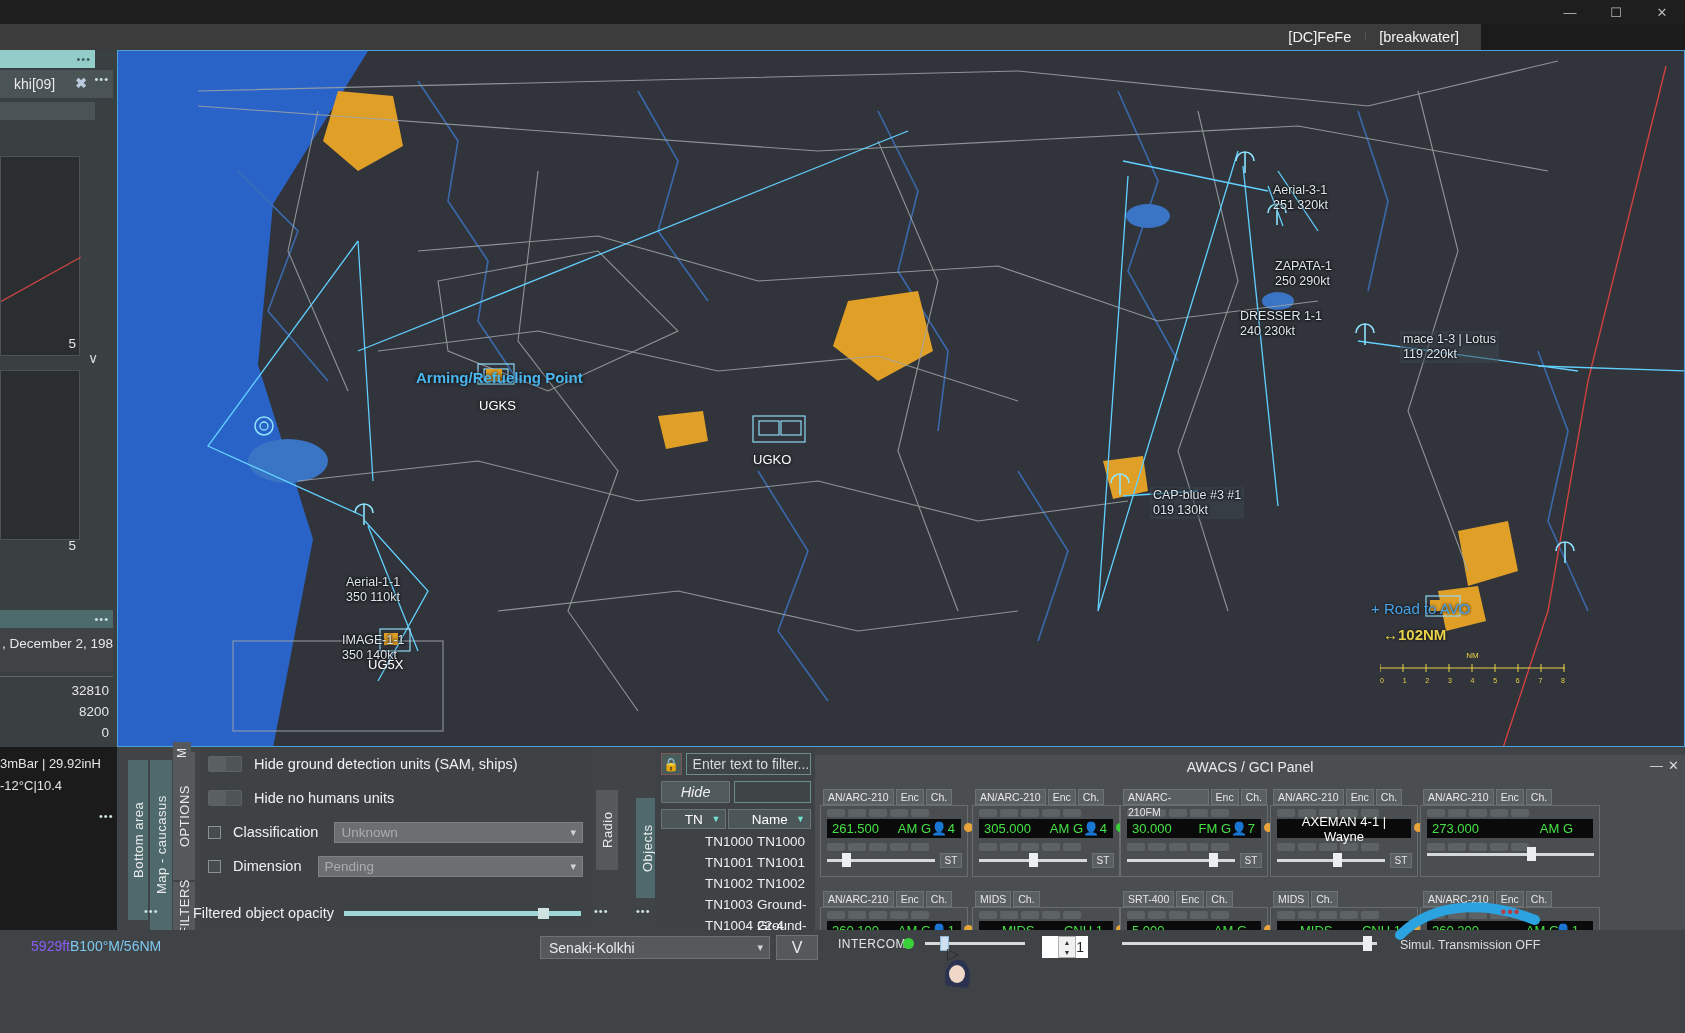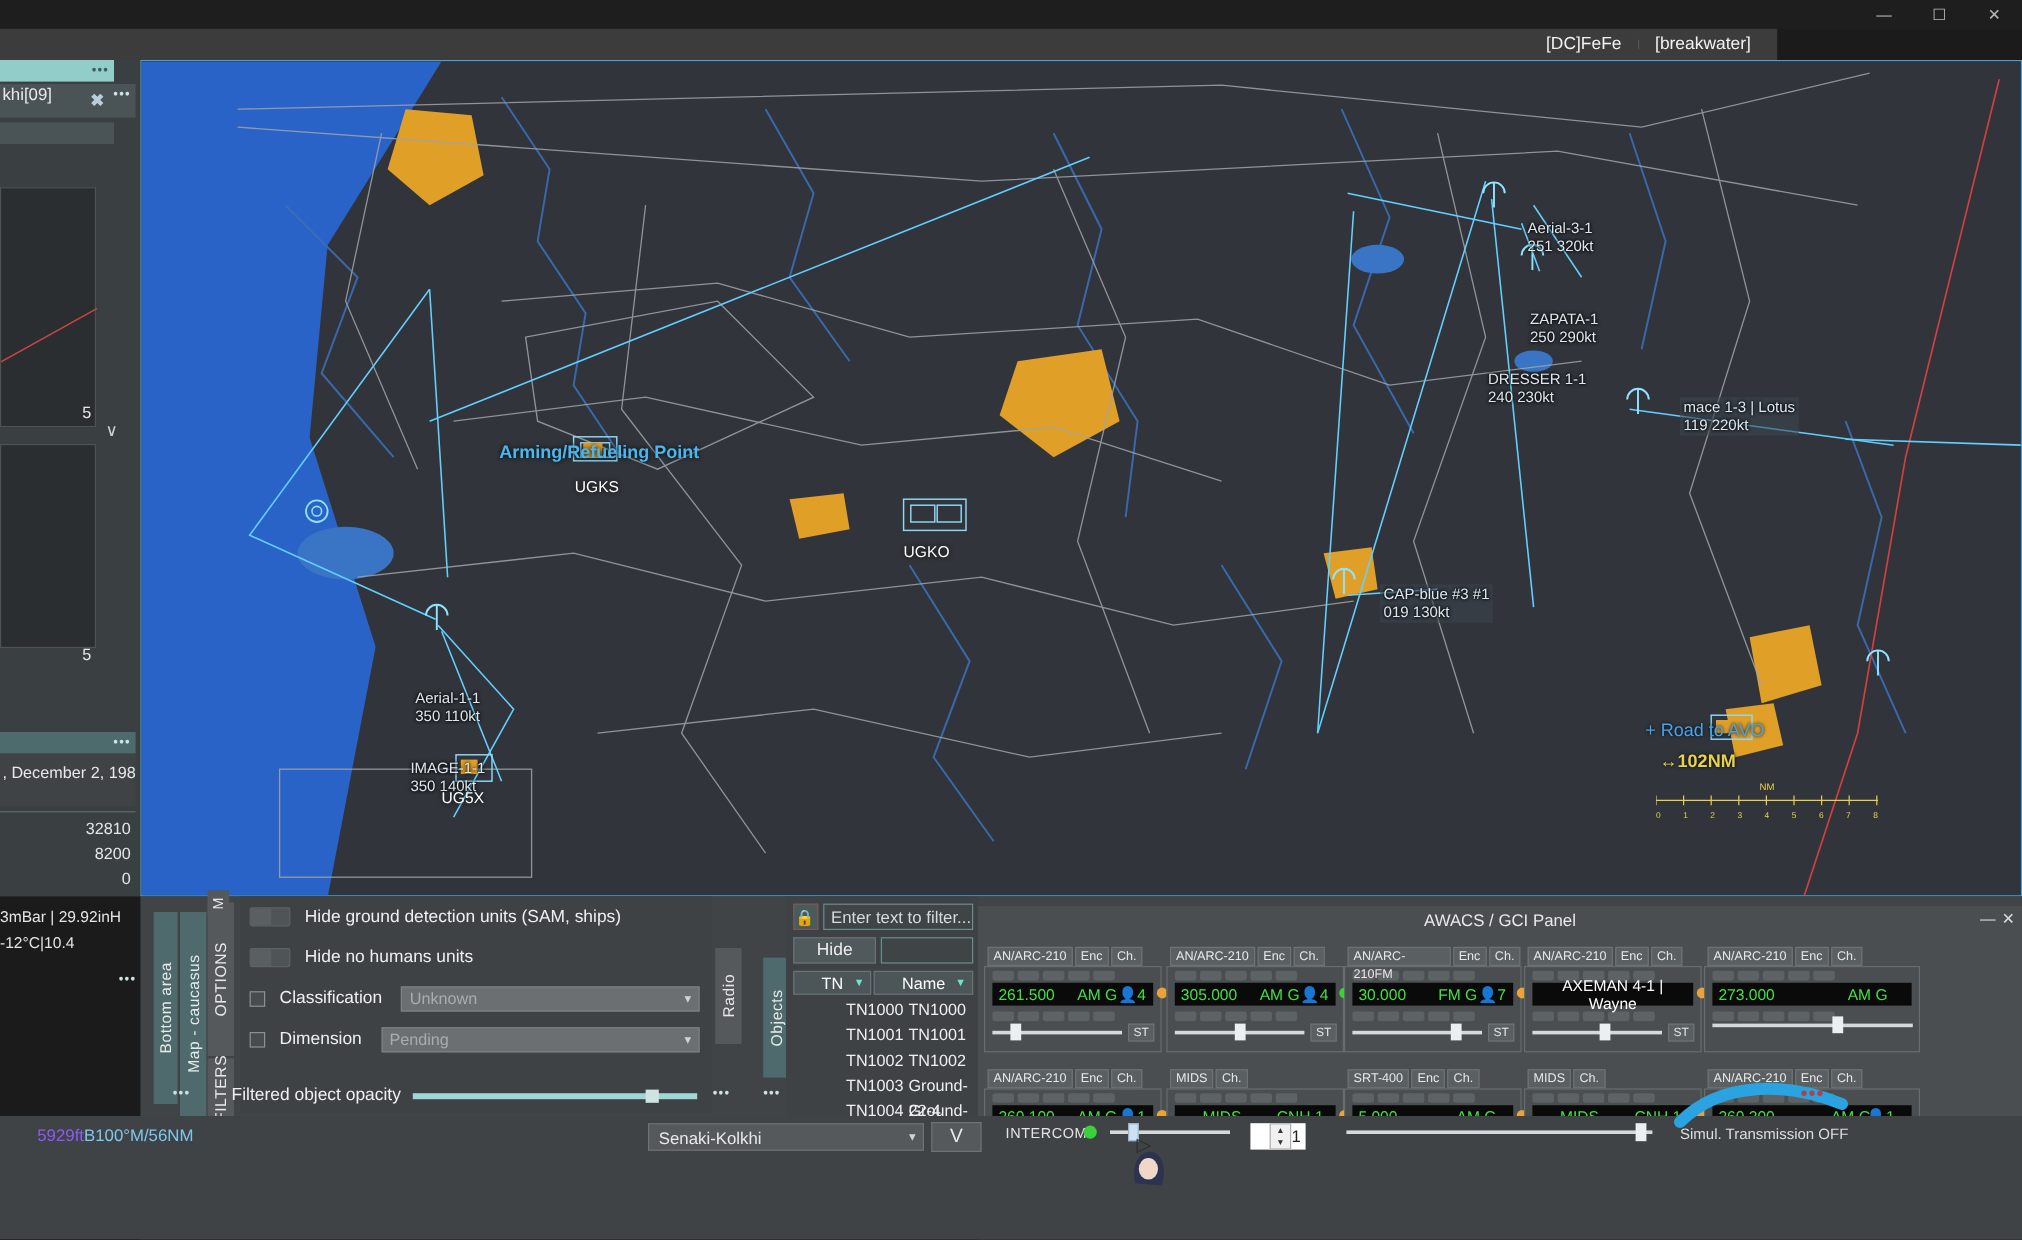--- a/index.html
+++ b/index.html
@@ -37,22 +37,22 @@
      text-shadow:0 0 4px #000; }
   .citylbl { position:absolute; font-size:13px; color:#ffffff; text-shadow:0 0 4px #000; }
 
   .roadlbl { position:absolute; color:#4aa3e8; font-size:15px; text-shadow:0 0 3px #000; }
   .dist { position:absolute; color:#e8d24a; font-size:15px; font-weight:bold; text-shadow:0 0 3px #000; }
 
   
   .leftcol { position:absolute; left:0; top:50px; width:117px; height:697px; background:#3a3f42; }
   .lpanel-head { background:#4d6a6d; height:18px; position:relative; }
   .dots { position:absolute; right:4px; top:3px; color:#cfe3e3; font-size:11px; letter-spacing:1px; }
-  .lpanel-tab { background:#4a5356; height:26px; display:flex; align-items:flex-start;
-     padding-left:2px; font-size:14px; color:#eaeaea; position:relative; }
+  .lpanel-tab { background:#4a5356; height:26px; display:flex; align-items:center;
+     padding-left:14px; font-size:14px; color:#eaeaea; position:relative; }
   .xbtn { position:absolute; right:26px; top:5px; color:#bcd; font-size:14px; font-weight:bold; }
   .graph { background:#2b2e30; border:1px solid #4c5255; }
   .val-right { text-align:right; padding-right:4px; font-size:13.5px; color:#e6e6e6; }
 
   
   .dock { position:absolute; left:117px; top:747px; width:1568px; height:286px; background:#404446; }
 
   .vtabs { position:absolute; background:#55595b; color:#e9e9e9; font-size:13px;
      writing-mode:vertical-rl; transform:rotate(180deg); display:flex;
      align-items:center; justify-content:center; letter-spacing:0.5px; }
@@ -391,21 +391,21 @@
       <span class="sliderknob" style="left:82%;"></span>
     </span>
   </div>
 
   <div class="panelB">
     <div style="display:flex;gap:4px;padding:6px 4px 0 6px;">
       <span class="lock">🔒</span>
       <span class="filterbox" style="width:160px;">Enter text to filter...</span>
     </div>
     <div style="display:flex;gap:4px;padding:6px 4px 0 6px;">
-      <span class="hidebtn" style="width:78px;">Hide</span>
+      <span class="hidebtn" style="width:78px;font-style:italic;">Hide</span>
       <span class="filterbox" style="width:86px;"></span>
     </div>
     <div style="display:flex;gap:2px;padding:6px 4px 0 6px;">
       <span class="thead" style="width:68px;">
         <span>TN</span>
         <span class="sort">▼</span>
       </span>
       <span class="thead" style="width:86px;">
         <span>Name</span>
         <span class="sort">▼</span>

